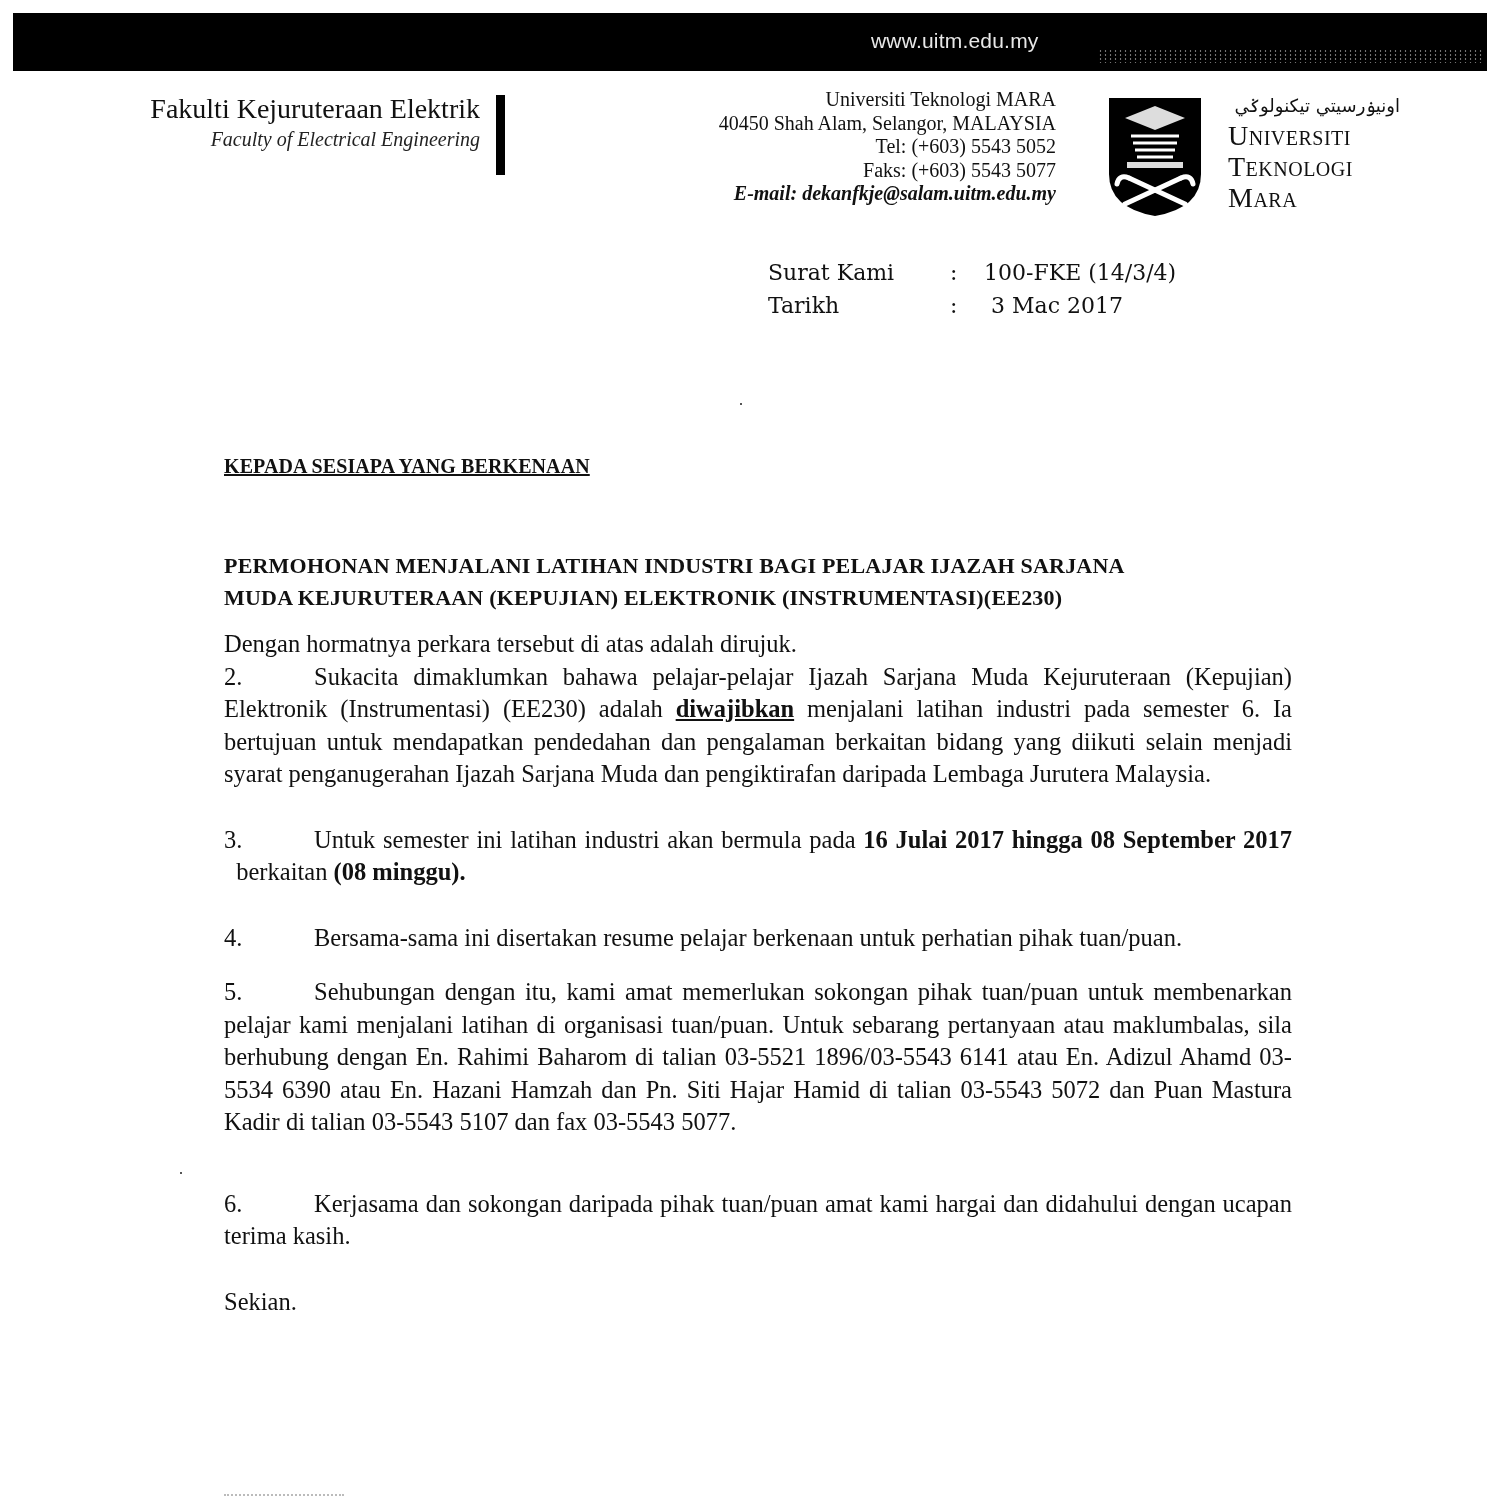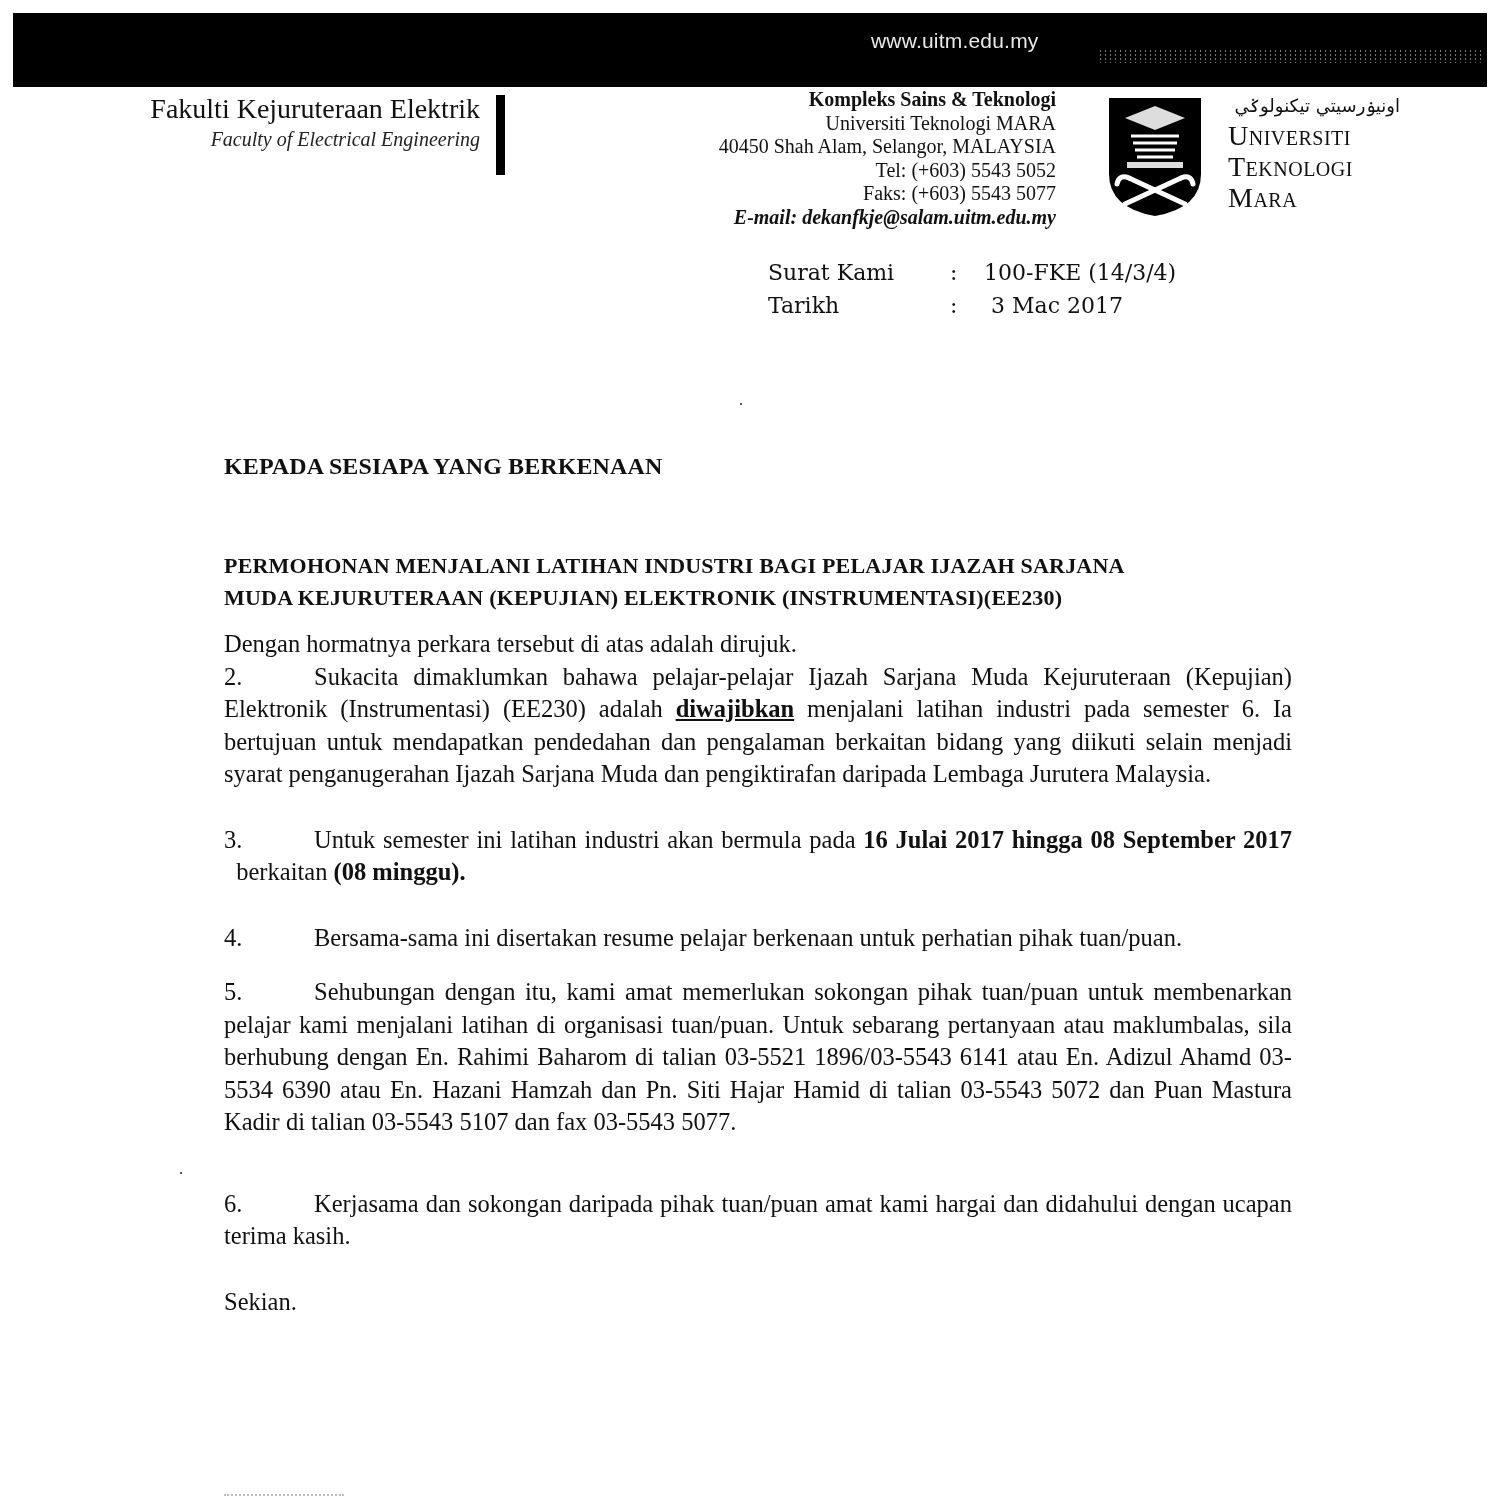--- a/index.html
+++ b/index.html
@@ -1,21 +1,21 @@
 <!DOCTYPE html>
 <html><head>
 <meta charset="utf-8">
 <style>
   html, body { margin: 0; padding: 0; background: #ffffff; }
   body {
     width: 1500px; height: 1500px; position: relative; overflow: hidden;
     font-family: "DejaVu Serif", "Liberation Serif", serif; color: #111;
   }
   .topbar {
-    position: absolute; left: 13px; top: 13px; width: 1474px; height: 74px;
+    position: absolute; left: 13px; top: 13px; width: 1474px; height: 58px;
     background: #000;
   }
   .topbar .url {
     position: absolute; left: 858px; top: 16px; color: #e8e8e8;
     font-family: "Liberation Sans", sans-serif; font-size: 21px; letter-spacing: 0.2px;
   }
   .topbar .noise {
     position: absolute; left: 1085px; top: 36px; width: 385px; height: 14px;
     background-image: radial-gradient(#9a9a9a 0.8px, transparent 1.2px);
     background-size: 5px 4px; opacity: 0.75;
@@ -60,21 +60,21 @@
   .ref .lbl { width: 182px; }
   .ref .sep { width: 34px; }
   .dot-mark { position: absolute; left: 740px; top: 403px; width: 2px; height: 2px; background: #555; }
   .dot-mark2 { position: absolute; left: 180px; top: 1172px; width: 2px; height: 2px; background: #555; }
 
   .letter {
     position: absolute; left: 224px; top: 450px; width: 1068px;
     font-family: "Liberation Serif", "DejaVu Serif", serif; font-size: 24.5px; color: #111;
   }
   .salutation {
-    font-weight: bold; font-size: 24px; letter-spacing: 0.1px;
+    font-weight: bold; text-decoration: underline; font-size: 20px; letter-spacing: 0.1px;
     margin: 0; line-height: 32px;
   }
   .subject {
     font-weight: bold; font-size: 22px; line-height: 32px; margin: 68px 0 0 0; letter-spacing: 0.2px;
   }
   .para {
     margin: 0; line-height: 32.5px; text-align: justify;
   }
   .para .num { display: inline-block; width: 90px; }
   .para b.u { text-decoration: underline; }
@@ -98,21 +98,20 @@
   <div class="noise"></div>
 </div>
 
 <div class="faculty">
   <div class="ms">Fakulti Kejuruteraan Elektrik</div>
   <div class="en">Faculty of Electrical Engineering</div>
 </div>
 <div class="vbar"></div>
 
 <div class="address">
-  <div class="bold">Kompleks Sains &amp; Teknologi</div>
   <div>Universiti Teknologi MARA</div>
   <div>40450 Shah Alam, Selangor, MALAYSIA</div>
   <div>Tel: (+603) 5543 5052</div>
   <div>Faks: (+603) 5543 5077</div>
   <div class="email">E-mail: dekanfkje@salam.uitm.edu.my</div>
 </div>
 
 <svg class="crest" viewBox="0 0 96 122">
   <path d="M2 2 H94 V78 Q94 112 48 120 Q2 112 2 78 Z" fill="#000"></path>
   <polygon points="48,10 78,22 48,34 18,22" fill="#ddd"></polygon>

